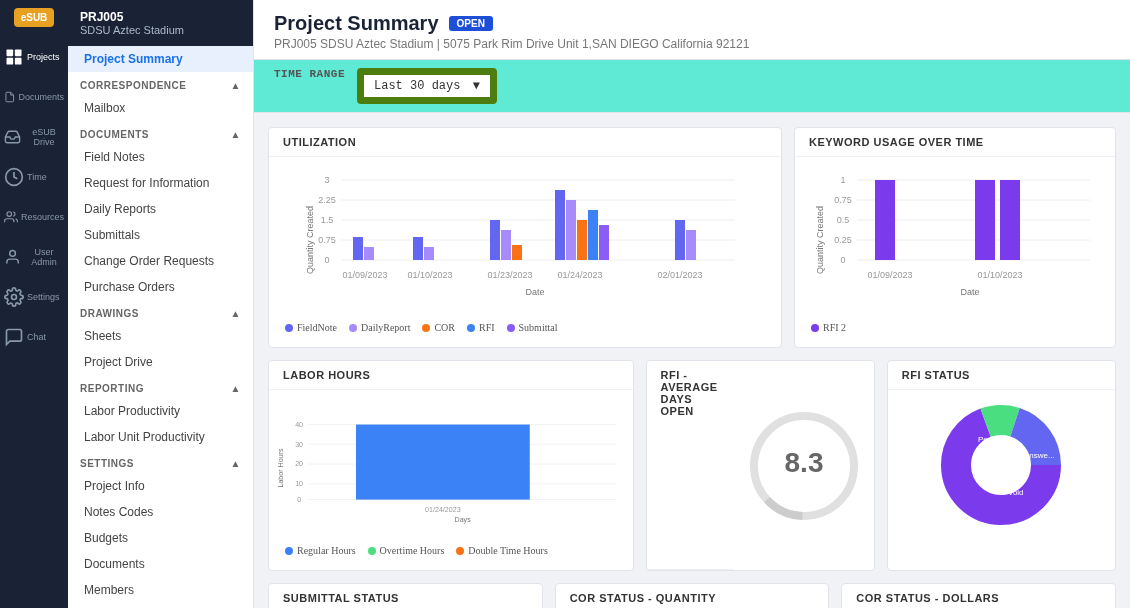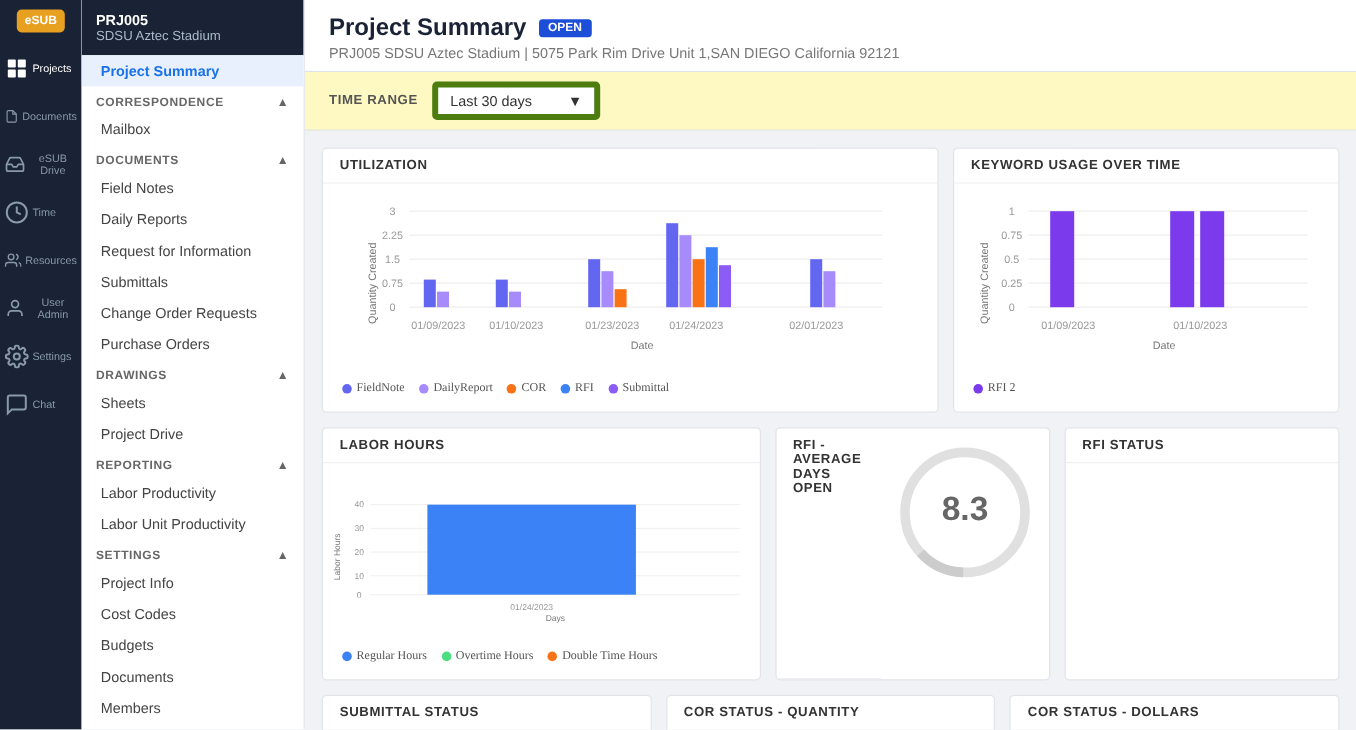--- a/index.html
+++ b/index.html
@@ -120,38 +120,39 @@
       font-weight: bold;
     }
     .page-subtitle {
       font-size: 12px;
       color: #555;
       margin-top: 2px;
     }
     .page-subtitle span { color: #777; }
 
     .time-range-bar {
-      background: #fef9c3;
+      background: #5eead4;
       padding: 8px 20px;
       border-bottom: 1px solid #e0e4ea;
       display: flex;
-      align-items: center;
+      align-items: flex-start;
       gap: 12px;
+      font-family: Liberation Mono, monospace;
     }
     .time-range-label {
       font-size: 11px;
       font-weight: bold;
       color: #555;
       text-transform: uppercase;
       letter-spacing: 0.5px;
     }
     .time-range-select {
       display: flex;
       align-items: center;
-      border: 5px solid #4d7c0f;
+      border: 7px solid #4d7c0f;
       border-radius: 4px;
       padding: 4px 10px;
       font-size: 12px;
       color: #333;
       background: white;
       cursor: pointer;
       gap: 8px;
       min-width: 140px;
     }
 
@@ -323,22 +324,22 @@
     <span>CORRESPONDENCE</span>
     <span>▲</span>
   </div>
   <div class="nav-link">Mailbox</div>
 
   <div class="nav-section-header">
     <span>DOCUMENTS</span>
     <span>▲</span>
   </div>
   <div class="nav-link">Field Notes</div>
+  <div class="nav-link">Request for Information</div>
   <div class="nav-link">Daily Reports</div>
-  <div class="nav-link">Request for Information</div>
   <div class="nav-link">Submittals</div>
   <div class="nav-link">Change Order Requests</div>
   <div class="nav-link">Purchase Orders</div>
 
   <div class="nav-section-header">
     <span>DRAWINGS</span>
     <span>▲</span>
   </div>
   <div class="nav-link">Sheets</div>
   <div class="nav-link">Project Drive</div>
@@ -348,21 +349,21 @@
     <span>▲</span>
   </div>
   <div class="nav-link">Labor Productivity</div>
   <div class="nav-link">Labor Unit Productivity</div>
 
   <div class="nav-section-header">
     <span>SETTINGS</span>
     <span>▲</span>
   </div>
   <div class="nav-link">Project Info</div>
-  <div class="nav-link">Cost Codes</div>
+  <div class="nav-link">Notes Codes</div>
   <div class="nav-link">Budgets</div>
   <div class="nav-link">Documents</div>
   <div class="nav-link">Members</div>
 </div>
 
 <div class="main-content">
 
   <div class="page-header">
     <div class="page-title-row">
       <span class="page-title">Project Summary</span>
@@ -531,31 +532,43 @@
             <div class="legend-item">
               <div class="legend-dot" style="background:#f97316;"></div>
               <span>Double Time Hours</span>
             </div>
           </div>
         </div>
       </div>
 
       <div class="chart-card avg-days-card">
         <div class="chart-card-header">RFI - AVERAGE DAYS OPEN</div>
-        <div style="flex:1;display:flex;justify-content:center;padding:10px;">
+        <div style="flex:1;display:flex;align-items:center;justify-content:center;padding:10px;">
           <svg width="120" height="120" viewBox="0 0 120 120">
             <circle cx="60" cy="60" r="50" fill="none" stroke="#e0e0e0" stroke-width="8"></circle>
             <circle cx="60" cy="60" r="50" fill="none" stroke="#ccc" stroke-width="8" stroke-dasharray="40 274" stroke-dashoffset="-80"></circle>
             <text x="60" y="66" text-anchor="middle" font-size="28" font-weight="bold" fill="#666">8.3</text>
           </svg>
         </div>
       </div>
 
       <div class="chart-card rfi-status-card">
         <div class="chart-card-header">RFI STATUS</div>
+        <div class="donut-container">
+          <svg width="130" height="130" viewBox="0 0 130 130">
+
+            <circle cx="65" cy="65" r="45" fill="none" stroke="#7c3aed" stroke-width="30" stroke-dasharray="196 88" stroke-dashoffset="0"></circle>
+            <circle cx="65" cy="65" r="45" fill="none" stroke="#4ade80" stroke-width="30" stroke-dasharray="30 254" stroke-dashoffset="-196"></circle>
+            <circle cx="65" cy="65" r="45" fill="none" stroke="#6366f1" stroke-width="30" stroke-dasharray="58 226" stroke-dashoffset="-226"></circle>
+
+            <text x="42" y="42" font-size="8" fill="white">Pendi...</text>
+            <text x="72" y="95" font-size="8" fill="white">Void</text>
+            <text x="88" y="58" font-size="8" fill="white">Answe...</text>
+          </svg>
+        </div>
       </div>
     </div>
 
     <div class="chart-row">
 
       <div class="bottom-card">
         <div class="chart-card-header">SUBMITTAL STATUS</div>
         <div class="donut-container">
           
         </div>

